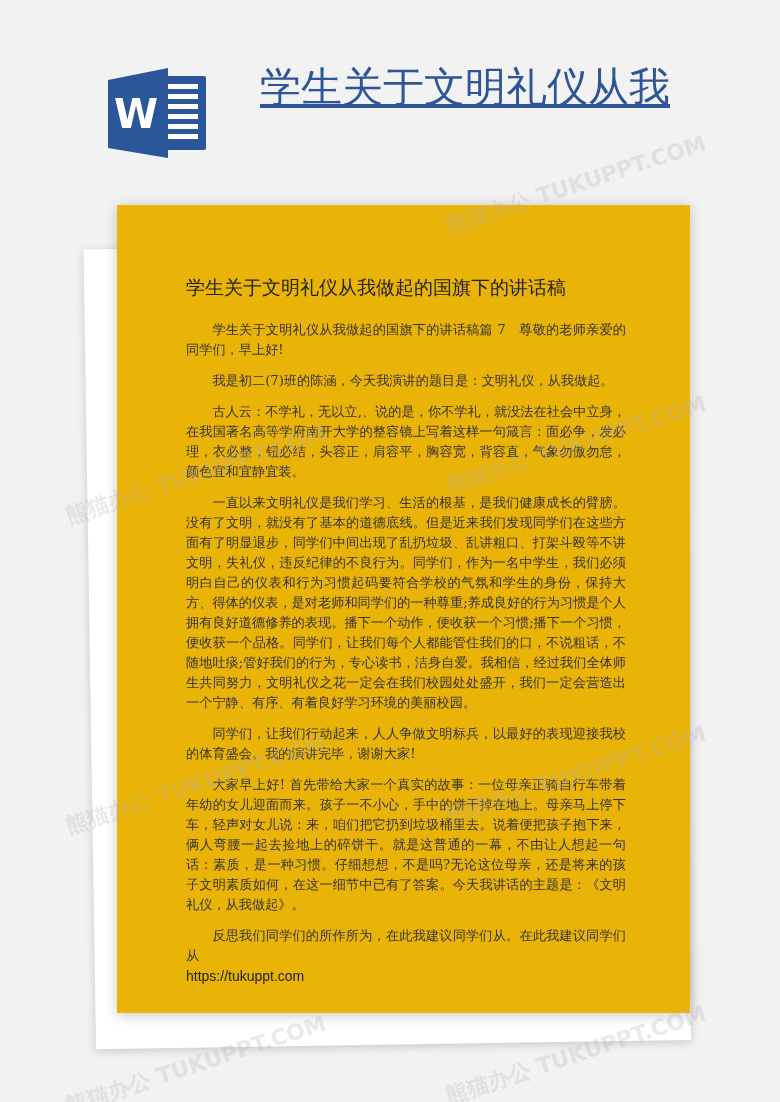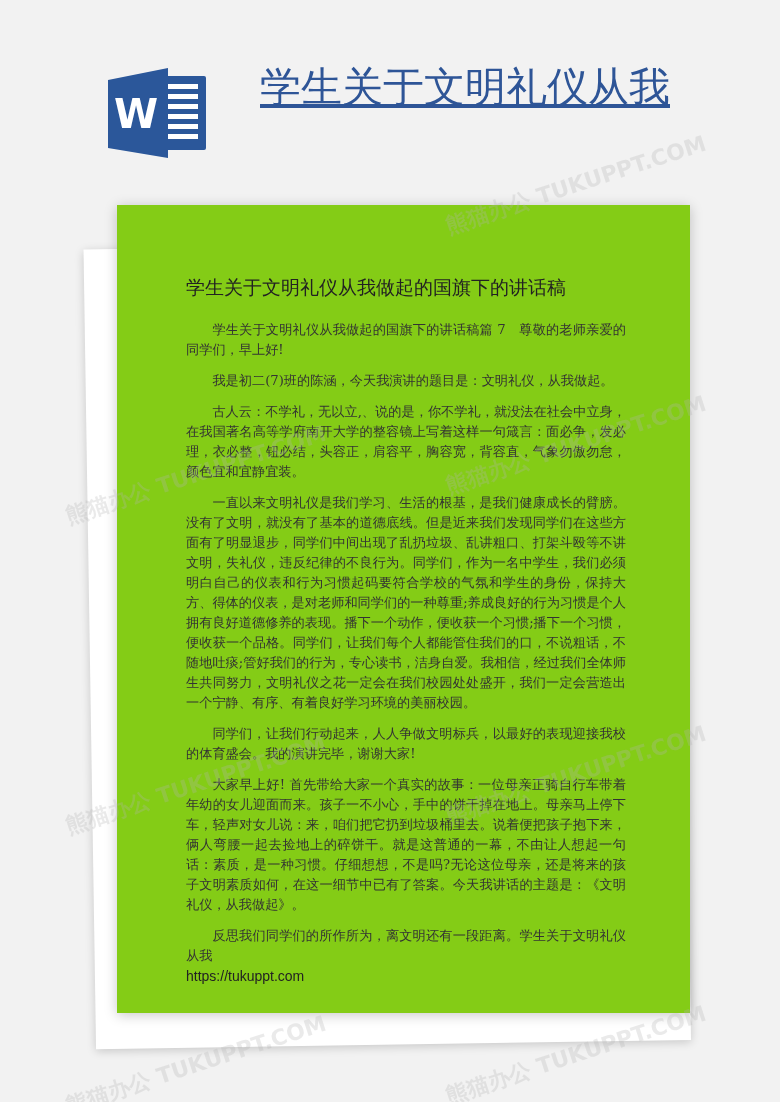--- a/index.html
+++ b/index.html
@@ -17,21 +17,21 @@
   }
   .hero-title div { white-space: nowrap; text-decoration: underline; }
 
   .page-back {
     position: absolute; left: 96px; top: 240px; width: 595px; height: 800px;
     background: #fff; box-shadow: 0 2px 10px rgba(0,0,0,0.18);
     transform: rotate(-0.9deg); transform-origin: 100% 100%;
   }
   .page-front {
     position: absolute; left: 117px; top: 205px; width: 573px; height: 808px;
-    background: #84cc16; box-shadow: 0 2px 12px rgba(0,0,0,0.22);
+    background: #eab308; box-shadow: 0 2px 12px rgba(0,0,0,0.22);
   }
   .doc-title {
     position: absolute; left: 69px; top: 70px; width: 460px;
     font-family: "DejaVu Sans", sans-serif; font-size: 19px; color: #222;
     white-space: nowrap;
   }
   .doc-body {
     position: absolute; left: 69px; top: 115px; width: 440px;
     font-size: 13.2px; line-height: 20px; color: #333; text-align: justify;
   }
@@ -74,21 +74,21 @@
 
 <div class="page-front">
   <div class="doc-title">学生关于文明礼仪从我做起的国旗下的讲话稿</div>
   <div class="doc-body">
     <p>学生关于文明礼仪从我做起的国旗下的讲话稿篇 7　尊敬的老师亲爱的同学们，早上好!</p>
     <p>我是初二(7)班的陈涵，今天我演讲的题目是：文明礼仪，从我做起。</p>
     <p>古人云：不学礼，无以立,、说的是，你不学礼，就没法在社会中立身，在我国著名高等学府南开大学的整容镜上写着这样一句箴言：面必争，发必理，衣必整，钮必结，头容正，肩容平，胸容宽，背容直，气象勿傲勿怠，颜色宜和宜静宜装。</p>
     <p>一直以来文明礼仪是我们学习、生活的根基，是我们健康成长的臂膀。没有了文明，就没有了基本的道德底线。但是近来我们发现同学们在这些方面有了明显退步，同学们中间出现了乱扔垃圾、乱讲粗口、打架斗殴等不讲文明，失礼仪，违反纪律的不良行为。同学们，作为一名中学生，我们必须明白自己的仪表和行为习惯起码要符合学校的气氛和学生的身份，保持大方、得体的仪表，是对老师和同学们的一种尊重;养成良好的行为习惯是个人拥有良好道德修养的表现。播下一个动作，便收获一个习惯;播下一个习惯，便收获一个品格。同学们，让我们每个人都能管住我们的口，不说粗话，不随地吐痰;管好我们的行为，专心读书，洁身自爱。我相信，经过我们全体师生共同努力，文明礼仪之花一定会在我们校园处处盛开，我们一定会营造出一个宁静、有序、有着良好学习环境的美丽校园。</p>
     <p>同学们，让我们行动起来，人人争做文明标兵，以最好的表现迎接我校的体育盛会。我的演讲完毕，谢谢大家!</p>
     <p>大家早上好! 首先带给大家一个真实的故事：一位母亲正骑自行车带着年幼的女儿迎面而来。孩子一不小心，手中的饼干掉在地上。母亲马上停下车，轻声对女儿说：来，咱们把它扔到垃圾桶里去。说着便把孩子抱下来，俩人弯腰一起去捡地上的碎饼干。就是这普通的一幕，不由让人想起一句话：素质，是一种习惯。仔细想想，不是吗?无论这位母亲，还是将来的孩子文明素质如何，在这一细节中已有了答案。今天我讲话的主题是：《文明礼仪，从我做起》。</p>
-    <p>反思我们同学们的所作所为，离文明还有一段距离。学生关于文明礼仪从我</p>
+    <p>反思我们同学们的所作所为，在此我建议同学们从。在此我建议同学们从</p>
   </div>
   <div class="footer-url">https://tukuppt.com</div>
 </div>
 
 <div class="watermark" style="left:440px; top:170px;">熊猫办公 TUKUPPT.COM</div>
 <div class="watermark" style="left:60px; top:460px;">熊猫办公 TUKUPPT.COM</div>
 <div class="watermark" style="left:440px; top:430px;">熊猫办公 TUKUPPT.COM</div>
 <div class="watermark" style="left:60px; top:770px;">熊猫办公 TUKUPPT.COM</div>
 <div class="watermark" style="left:440px; top:760px;">熊猫办公 TUKUPPT.COM</div>
 <div class="watermark" style="left:60px; top:1050px;">熊猫办公 TUKUPPT.COM</div>

